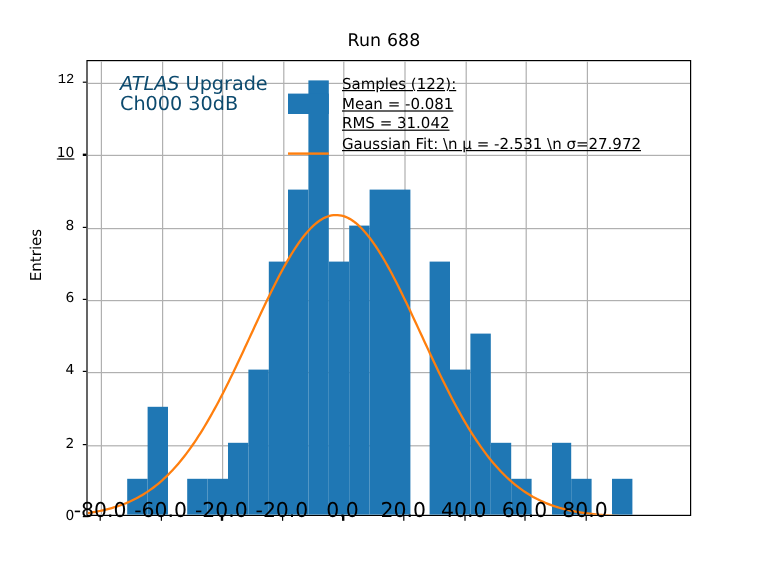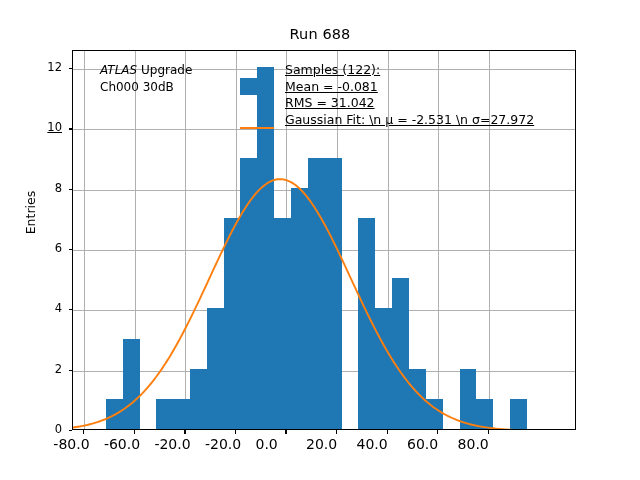--- a/index.html
+++ b/index.html
@@ -62,23 +62,24 @@
   
   .xtick-mark {
     position: absolute;
     width: 1.1px;
     height: 3.5px;
     background: #000000;
     top: 430px;
   }
   .xtick-label {
     position: absolute;
-    top: 436px;
-    font-size: 14px;
-    color: #000000;
+    top: 416px;
+    font-size: 17px;
+    color: #000000;
+    text-align: center;
     width: 60px;
     margin-left: -30px;
   }
   .ytick-mark {
     position: absolute;
     height: 1.1px;
     width: 3.5px;
     background: #000000;
     left: 68.5px;
   }
@@ -108,22 +109,22 @@
     text-align: center;
     font-size: 12.5px;
     color: #000000;
     transform: rotate(-90deg);
   }
   
   #annotation {
     position: absolute;
     left: 100px;
     top: 62px;
-    font-size: 12px;
-    color: #000000;
+    font-size: 16px;
+    color: #0c4a6e;
     line-height: 16.5px;
     white-space: nowrap;
   }
   #annotation .italic { font-style: italic; }
   
   #legend {
     position: absolute;
     left: 285px;
     top: 62px;
     font-size: 12.5px;
@@ -231,21 +232,21 @@
       <div class="ytick-label" style="top: 369.68px;">2</div>
       <div class="ytick-mark" style="top: 309.37px;"></div>
       <div class="ytick-label" style="top: 309.37px;">4</div>
       <div class="ytick-mark" style="top: 249.05px;"></div>
       <div class="ytick-label" style="top: 249.05px;">6</div>
       <div class="ytick-mark" style="top: 188.73px;"></div>
       <div class="ytick-label" style="top: 188.73px;">8</div>
       <div class="ytick-mark" style="top: 128.41px;"></div>
       <div class="ytick-label" style="top: 128.41px; text-decoration: underline;">10</div>
       <div class="ytick-mark" style="top: 68.1px;"></div>
-      <div class="ytick-label" style="top: 68.1px;">12</div>
+      <div class="ytick-label" style="top: 68.1px; font-family: Liberation Mono, monospace;">12</div>
     </div>
 
   <div id="ylabel">Entries</div>
 
   <div id="annotation">
     <div><span class="italic">ATLAS</span><span> Upgrade</span></div>
     <div>Ch000 30dB</div>
   </div>
 
   <div id="legend">

